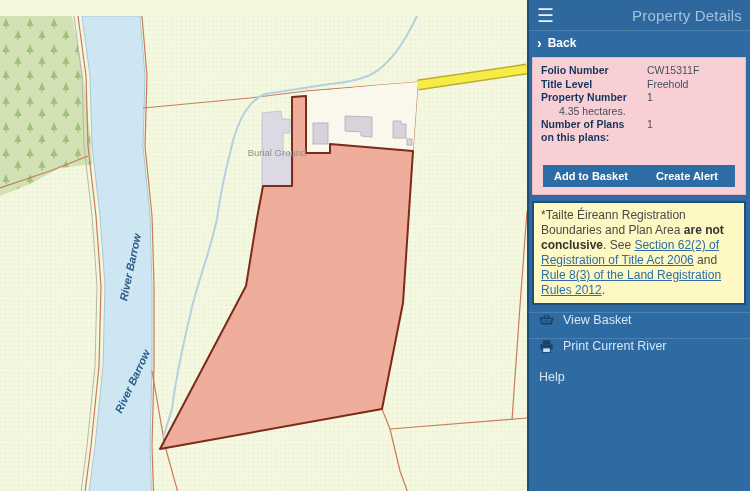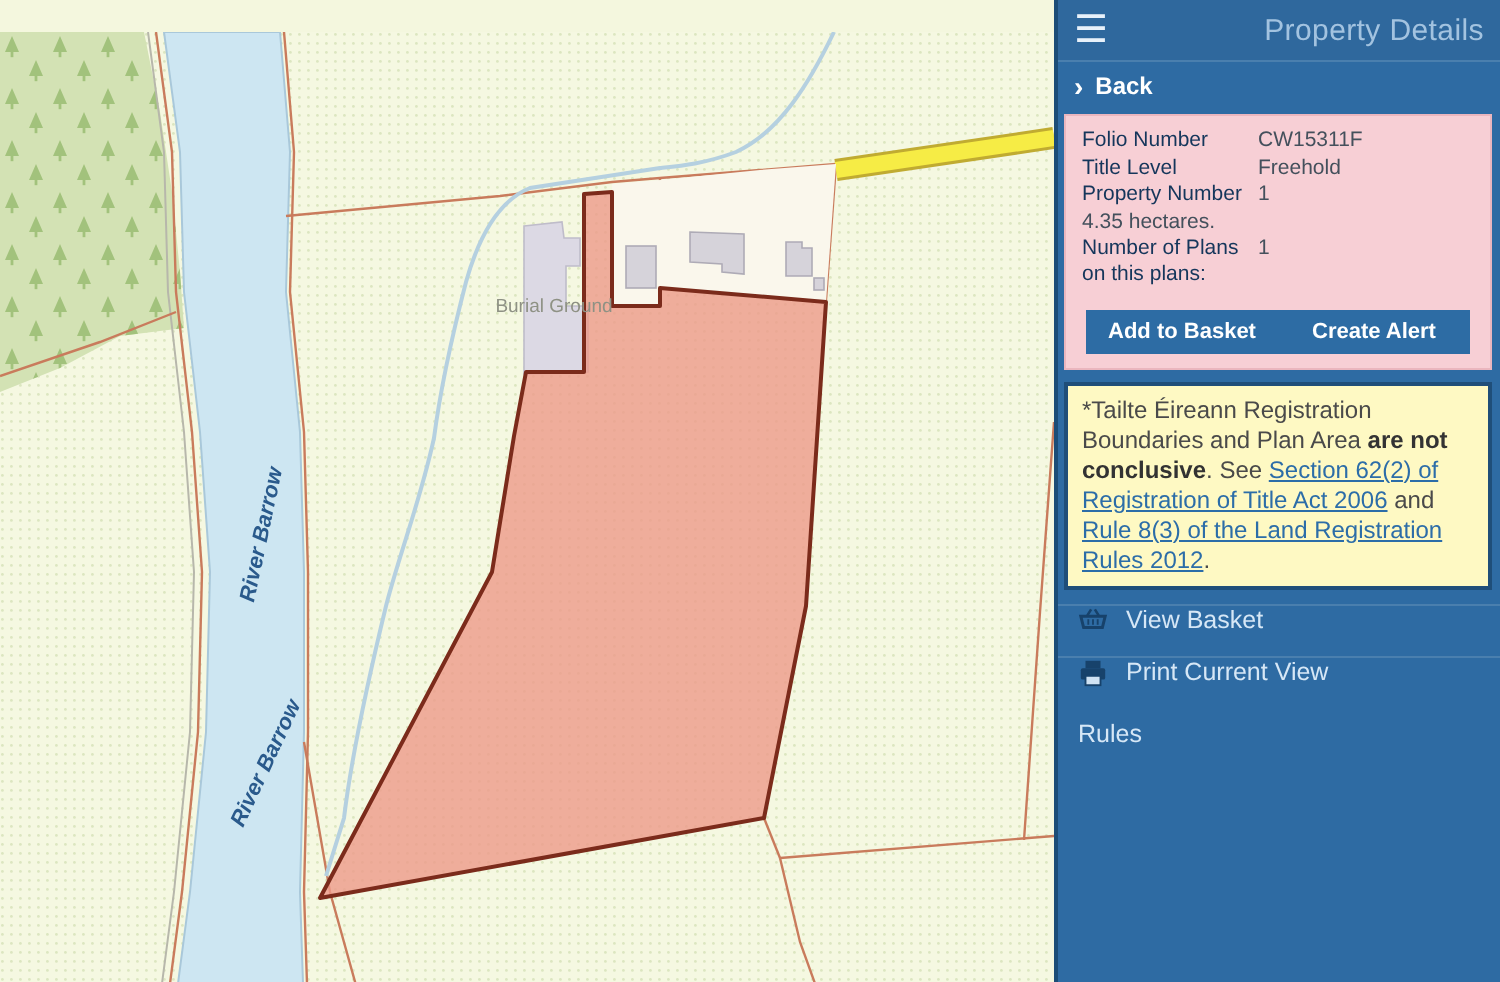--- a/index.html
+++ b/index.html
@@ -18,23 +18,23 @@
   .hamburger { font-size:19px; color:#e8f1fa; line-height:1; cursor:pointer; }
   .sb-title { flex:1; text-align:right; font-size:15px; color:#a3c3e0; letter-spacing:.2px; }
   .back-row { height:24px; border-top:1px solid #4a7fae; display:flex; align-items:center;
               padding:0 8px; gap:6px; cursor:pointer; }
   .back-chevron { color:#fff; font-size:14px; font-weight:bold; line-height:1; }
   .back-label { color:#fff; font-size:12px; font-weight:600; }
 
   .panel { margin:3px 4px 0 3px; background:#f7cfd5; border:1px solid #eab6be;
            padding:6px 8px 7px 8px; }
   .prow { display:flex; font-size:10.5px; line-height:12.5px; margin-bottom:1px; }
-  .plabel { width:88px; font-weight:normal; color:#15365b; flex-shrink:0; }
-  .pvalue { color:#44505c; }
-  .btn-row { display:flex; margin-top:12px; padding:0 2px; }
+  .plabel { width:88px; font-weight:bold; color:#15365b; flex-shrink:0; }
+  .pvalue { color:#44505c;margin-left:18px; }
+  .btn-row { display:flex; margin-top:22px; padding:0 2px; }
   .pbtn { flex:1; background:#2d6ca4; color:#fff; border:none; font-family:inherit;
           font-size:11px; font-weight:bold; padding:5px 0; cursor:pointer; }
 
   .disclaimer { margin:6px 4px 0 3px; background:#fef9c3; border:2px solid #1f4e79;
                 padding:5px 7px; font-size:12px; line-height:15px; color:#4a4a4a; }
   .disclaimer b { color:#333; }
   .disclaimer a { color:#2c6da8; text-decoration:underline; cursor:pointer; }
 
   .menu { margin-top:7px; }
   .menu-row { height:26px; border-top:1px solid #4a7fae; display:flex; 
@@ -170,20 +170,20 @@
         <path d="M5.5 7 V10 M8 7 V10 M10.5 7 V10" stroke="#17426b" stroke-width="1"></path>
       </svg>
       <span>View Basket</span>
     </div>
     <div class="menu-row">
       <svg class="mi" viewBox="0 0 16 16">
         <rect x="4" y="1.5" width="8" height="4" fill="#17426b"></rect>
         <rect x="1.5" y="5.5" width="13" height="6" rx="1" fill="#17426b"></rect>
         <rect x="4" y="9.5" width="8" height="5" fill="#cfe2f3" stroke="#17426b" stroke-width="1"></rect>
       </svg>
-      <span>Print Current View</span>
+      <span>Print Current River</span>
     </div>
     <div class="help-row">
-      <span>Rules</span>
+      <span>Help</span>
     </div>
   </div>
 
 </div>
 
 </body></html>

